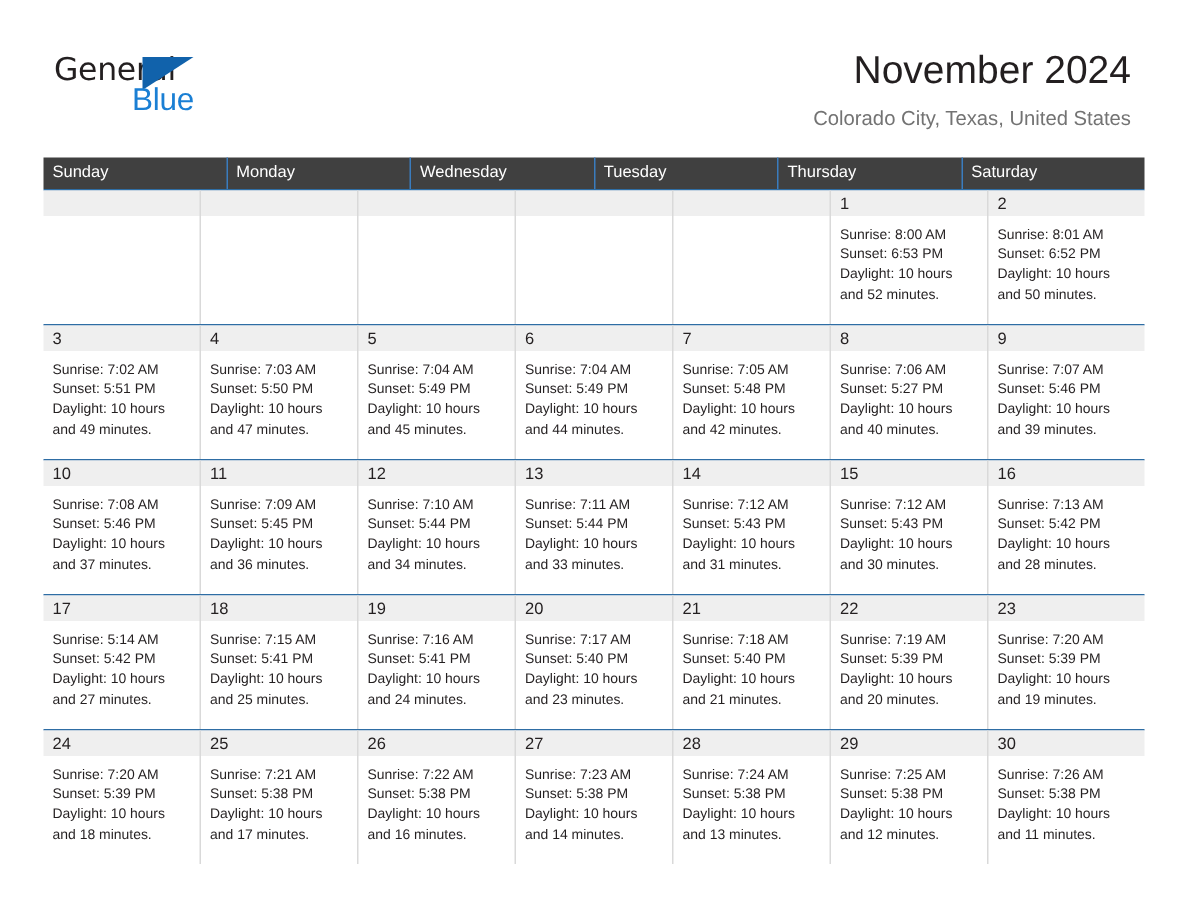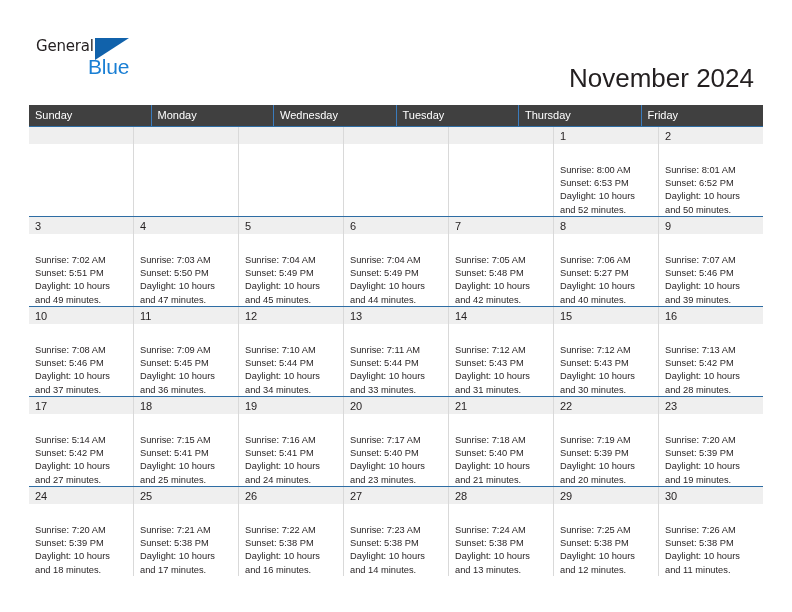--- a/index.html
+++ b/index.html
@@ -36,21 +36,21 @@
     position: absolute;
     left: 36px;
     top: 36px;
     width: 110px;
     height: 46px;
   }
   .logo-general {
     position: absolute;
     left: 0;
     top: 0;
-    font-size: 15px;
+    font-size: 21px;
     line-height: 21px;
     letter-spacing: -0.2px;
     color: #231f20;
     font-family: "DejaVu Sans", sans-serif;
     font-weight: 400;
   }
   .logo-blue {
     position: absolute;
     left: 52px;
     top: 20px;
@@ -76,21 +76,20 @@
     right: 38px;
     top: 30px;
     text-align: right;
   }
   .cal-title {
     font-size: 26px;
     line-height: 32px;
     font-weight: 400;
     color: #231f20;
     white-space: nowrap;
-    margin-top: 32px;
   }
   .cal-subtitle {
     margin-top: 8px;
     font-size: 13.5px;
     line-height: 17px;
     font-weight: 400;
     color: #737373;
     white-space: nowrap;
   }
 
@@ -155,21 +154,21 @@
     padding: 1px 0 0 6px;
     font-size: 11px;
     line-height: 16px;
     color: #231f20;
     box-sizing: border-box;
   }
 
   .day-info {
     position: relative;
     z-index: 2;
-    padding: 20px 4px 0 6px;
+    padding: 6px 4px 0 6px;
     font-size: 9.3px;
     line-height: 13.2px;
     color: #231f20;
   }
   .day-info div { white-space: nowrap; }
 
   .day-cell.empty .day-num { color: transparent; }
 </style>
 </head>
 <body>
@@ -192,21 +191,21 @@
   </div>
 
   <div class="calendar">
 
     <div class="dow-row">
       <div class="dow-cell">Sunday</div>
       <div class="dow-cell">Monday</div>
       <div class="dow-cell">Wednesday</div>
       <div class="dow-cell">Tuesday</div>
       <div class="dow-cell">Thursday</div>
-      <div class="dow-cell">Friday</div>
+      <div class="dow-cell">Saturday</div>
     </div>
 
     <div class="week">
       <div class="daynum-band"></div>
       <div class="day-cell empty">
         <div class="day-num"></div>
         <div class="day-info">
           <div></div>
           <div></div>
           <div></div>

